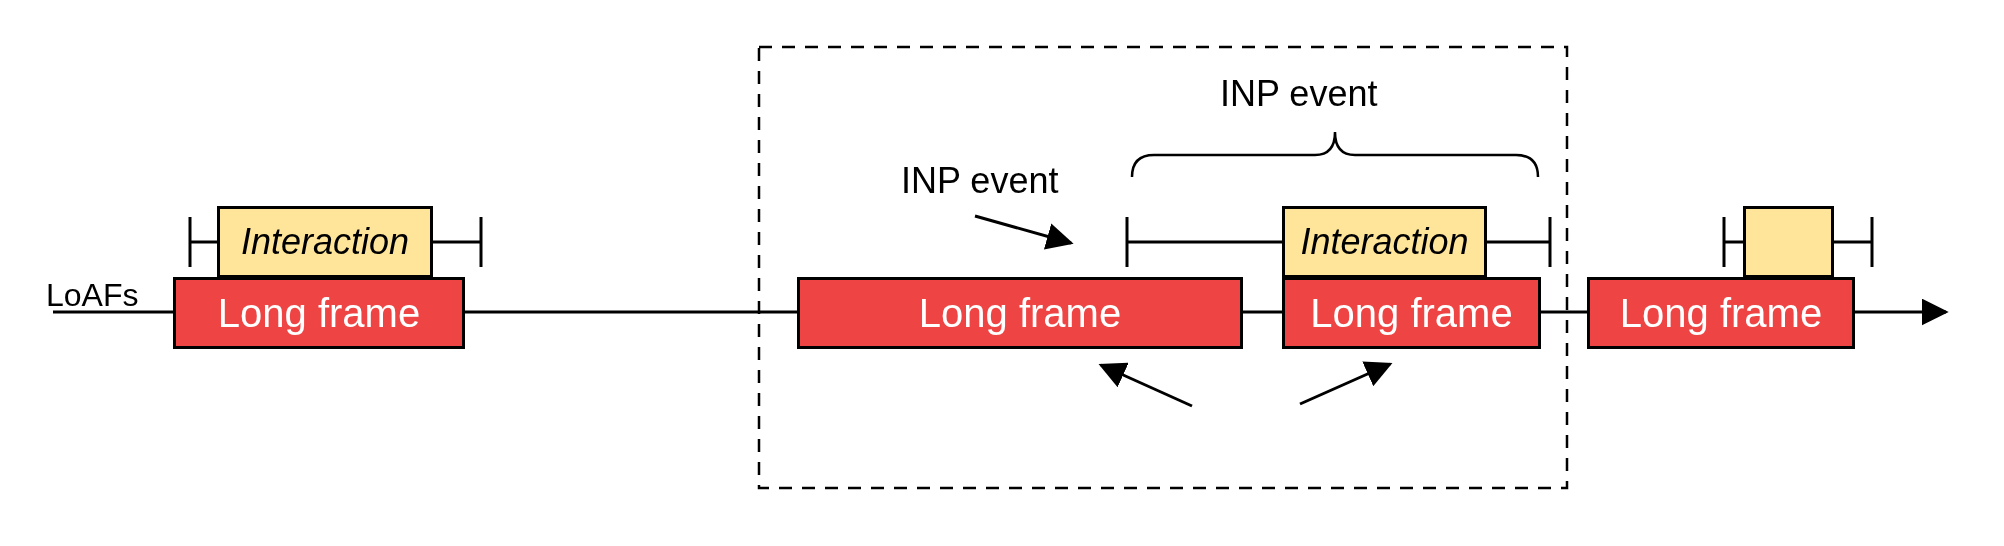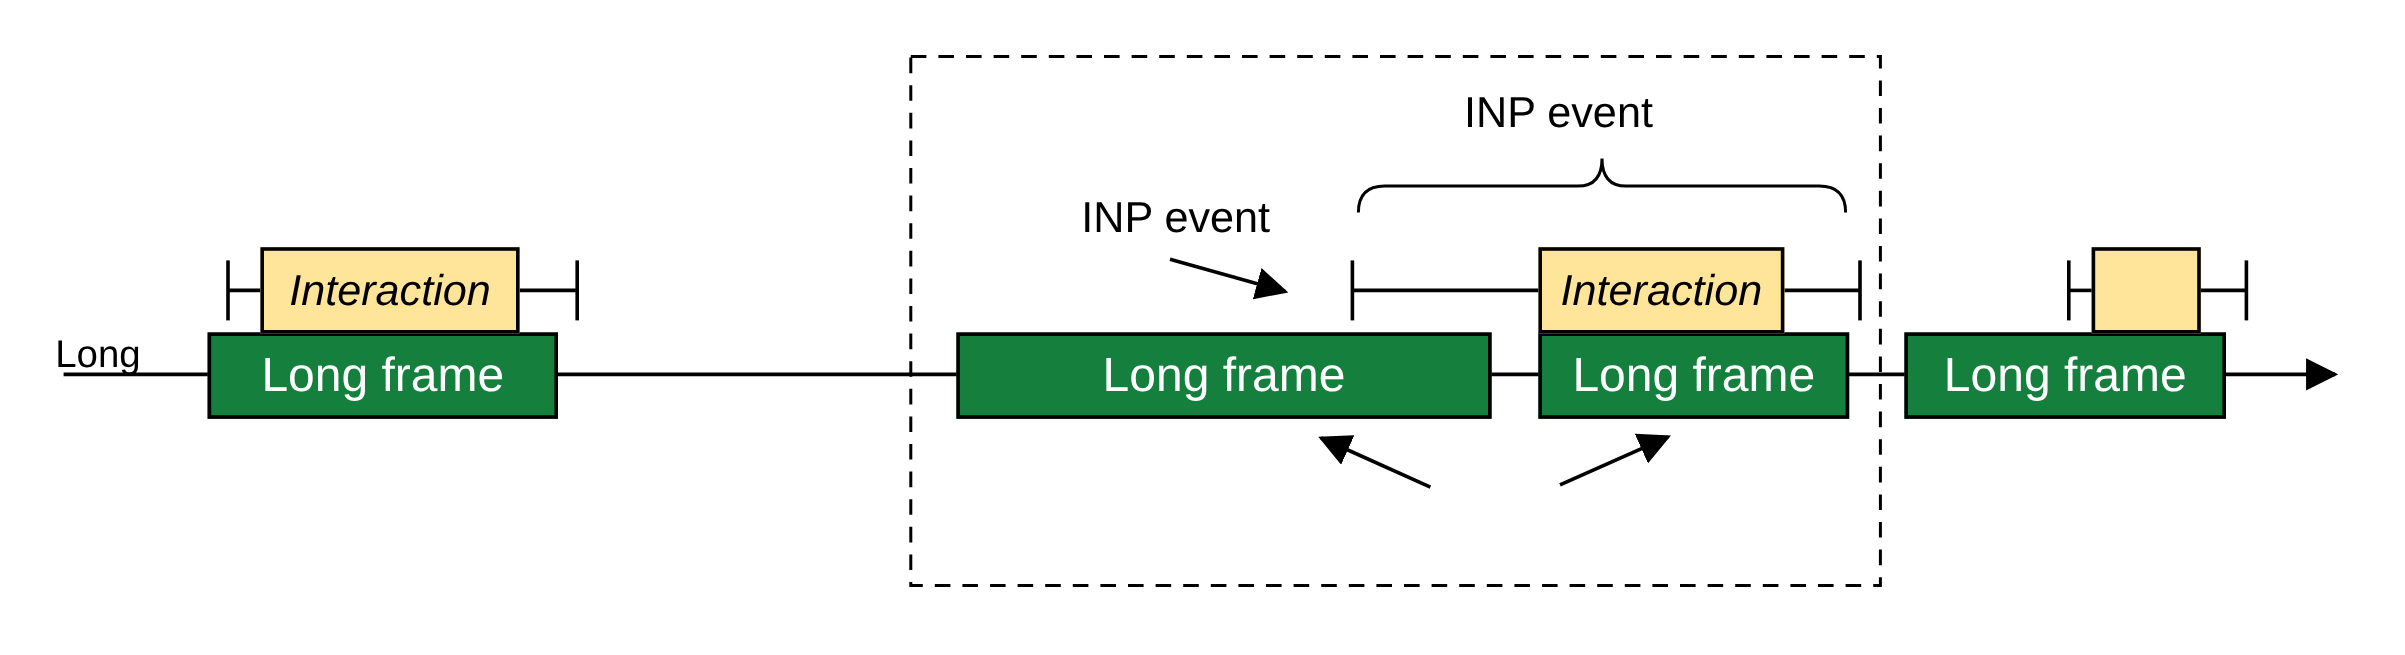--- a/index.html
+++ b/index.html
@@ -12,21 +12,21 @@
     overflow: hidden;
   }
   #shapes {
     position: absolute;
     left: 0; top: 0;
     width: 2004px; height: 546px;
   }
   .long-frame {
     position: absolute;
     box-sizing: border-box;
-    background: #15803d;
+    background: #ef4444;
     border: 3px solid #000000;
     color: #ffffff;
     font-size: 40px;
     display: flex;
     align-items: center;
     justify-content: center;
     white-space: nowrap;
     z-index: 2;
   }
   .interaction {
@@ -108,21 +108,21 @@
 
     <path d="M 1132 177 Q 1132 155 1154 155 L 1315 155 Q 1335 155 1335 132
              Q 1335 155 1355 155 L 1516 155 Q 1538 155 1538 177" fill="none" stroke="#000000" stroke-width="2.5"></path>
 
     <line x1="975" y1="216" x2="1071" y2="243" stroke="#000000" stroke-width="3" marker-end="url(#arrow)"></line>
 
     <line x1="1192" y1="406" x2="1101" y2="365" stroke="#000000" stroke-width="3" marker-end="url(#arrow)"></line>
     <line x1="1300" y1="404" x2="1390" y2="364" stroke="#000000" stroke-width="3" marker-end="url(#arrow)"></line>
   </svg>
 
-  <div id="time-label">Long</div>
+  <div id="time-label">LoAFs</div>
 
   <div class="long-frame" id="lf1">
     <span>Long frame</span>
   </div>
   <div class="long-frame" id="lf2">
     <span>Long frame</span>
   </div>
   <div class="long-frame" id="lf3">
     <span>Long frame</span>
   </div>

